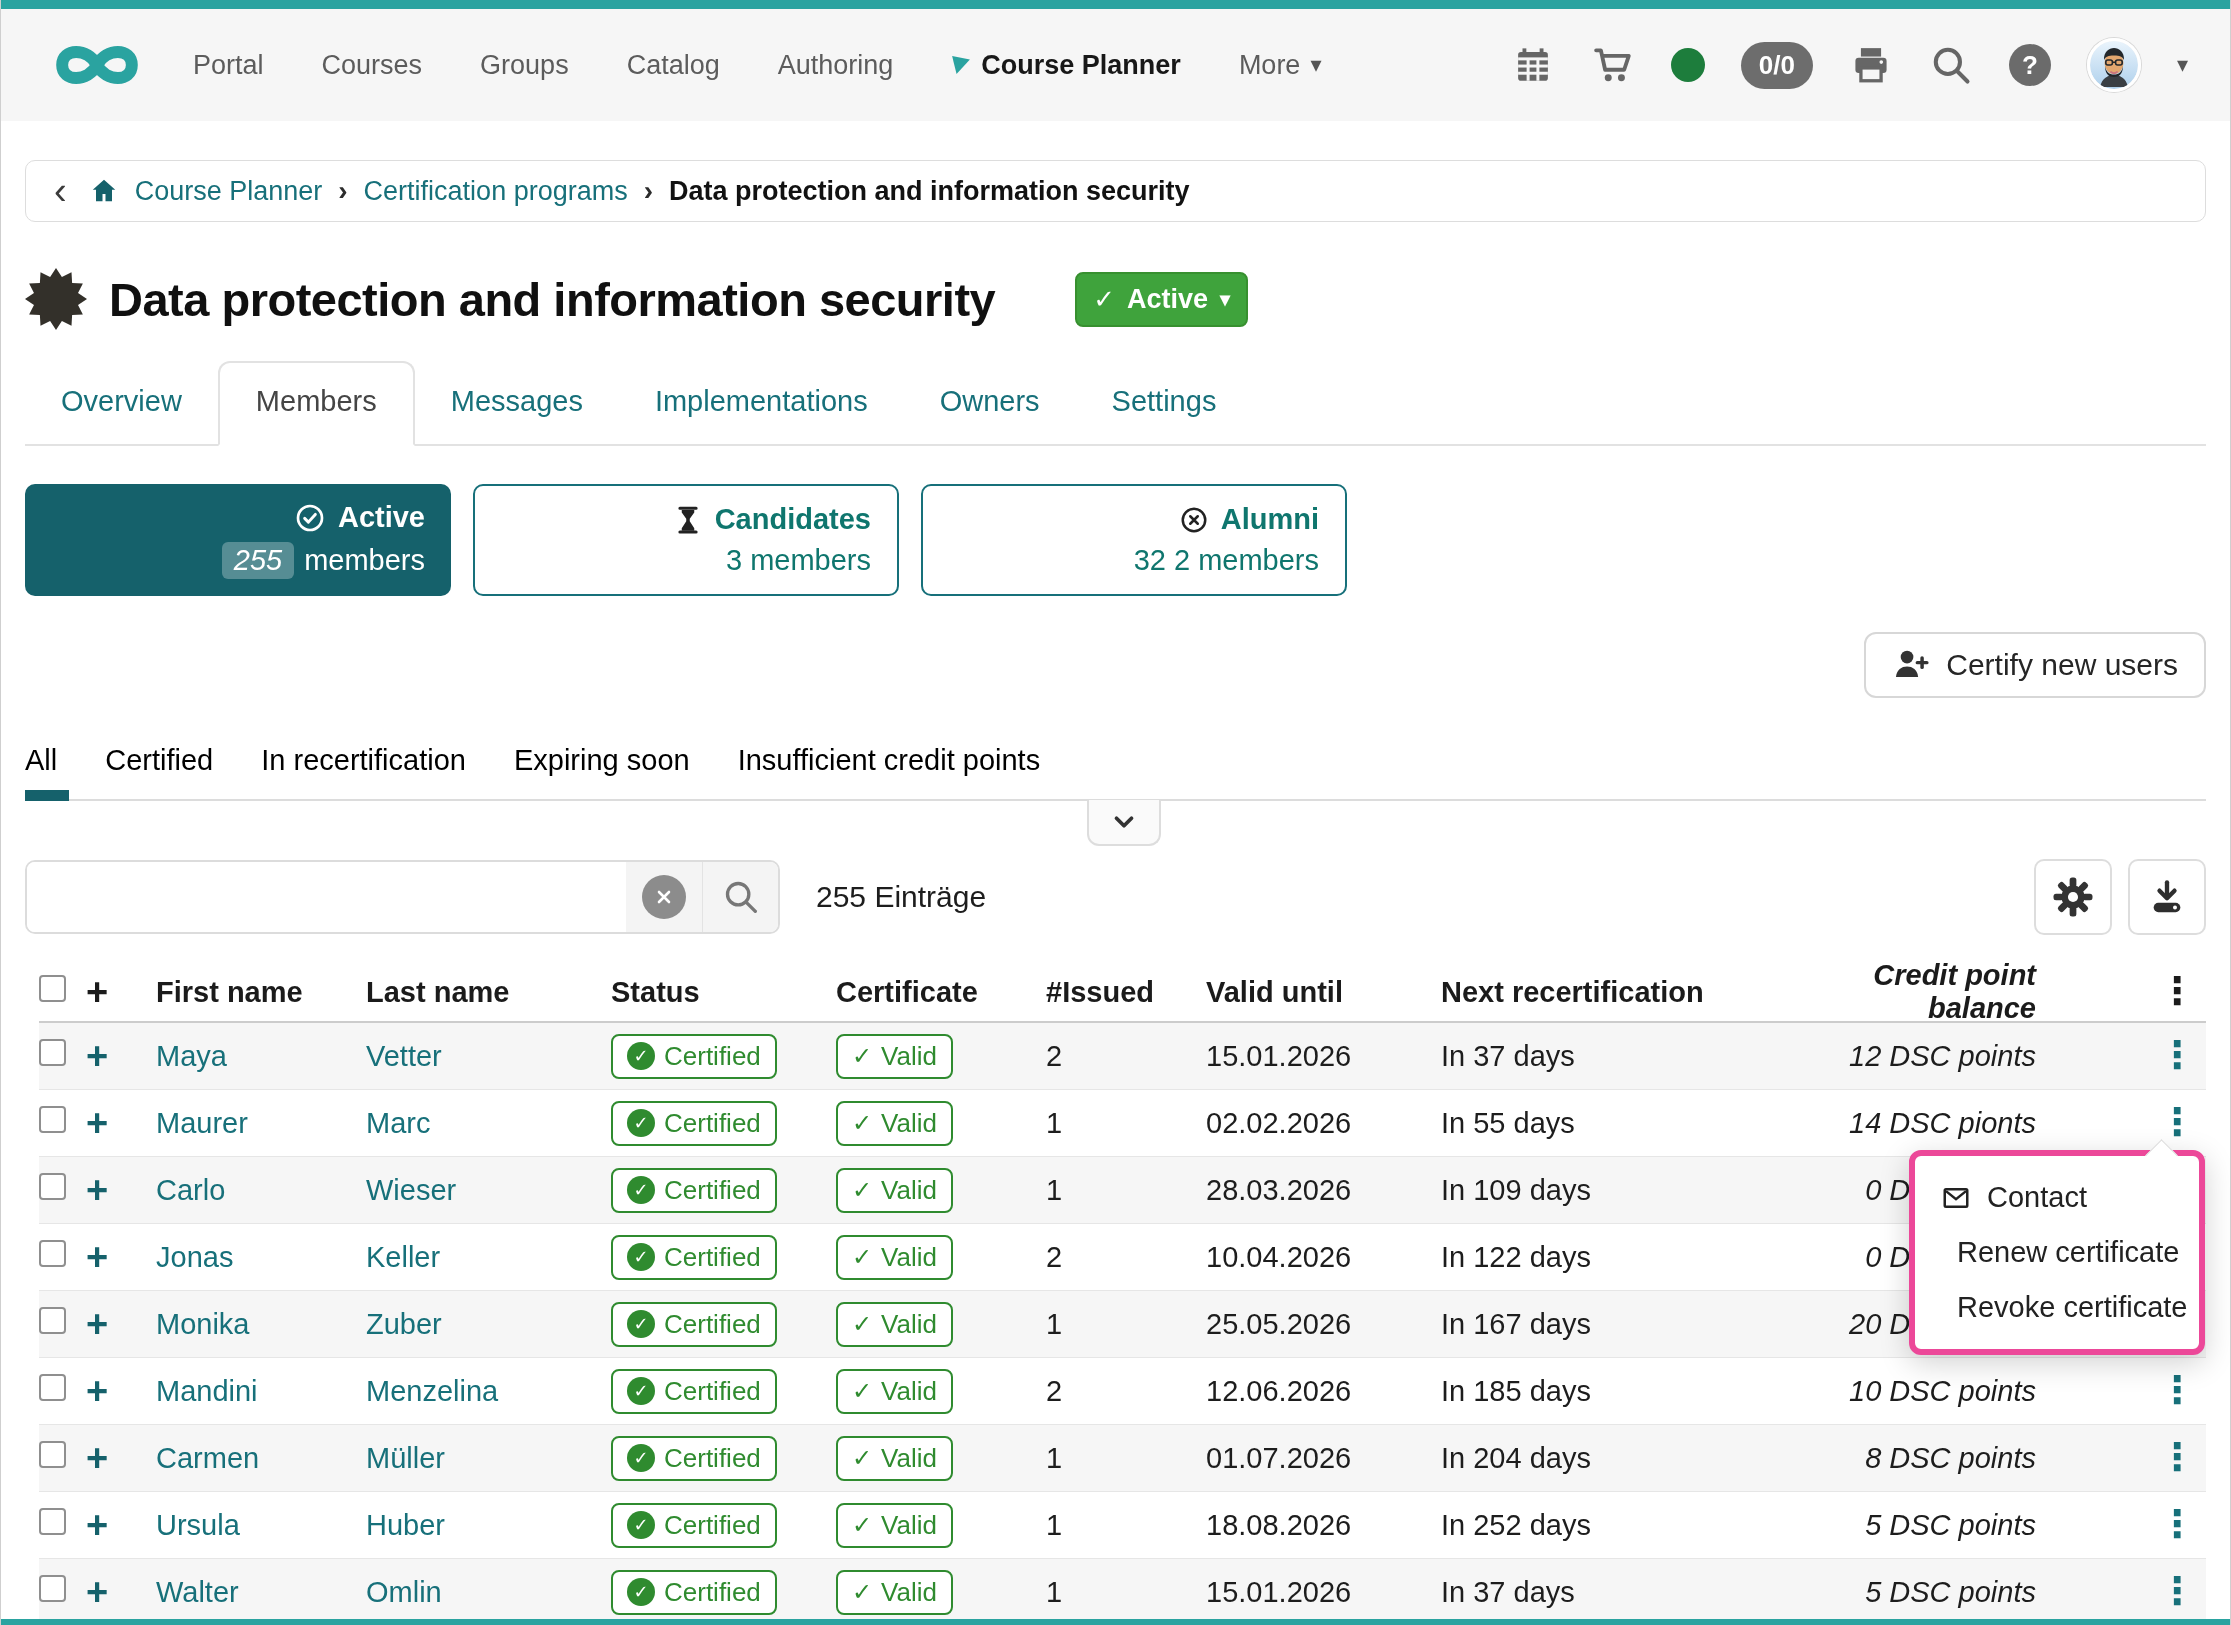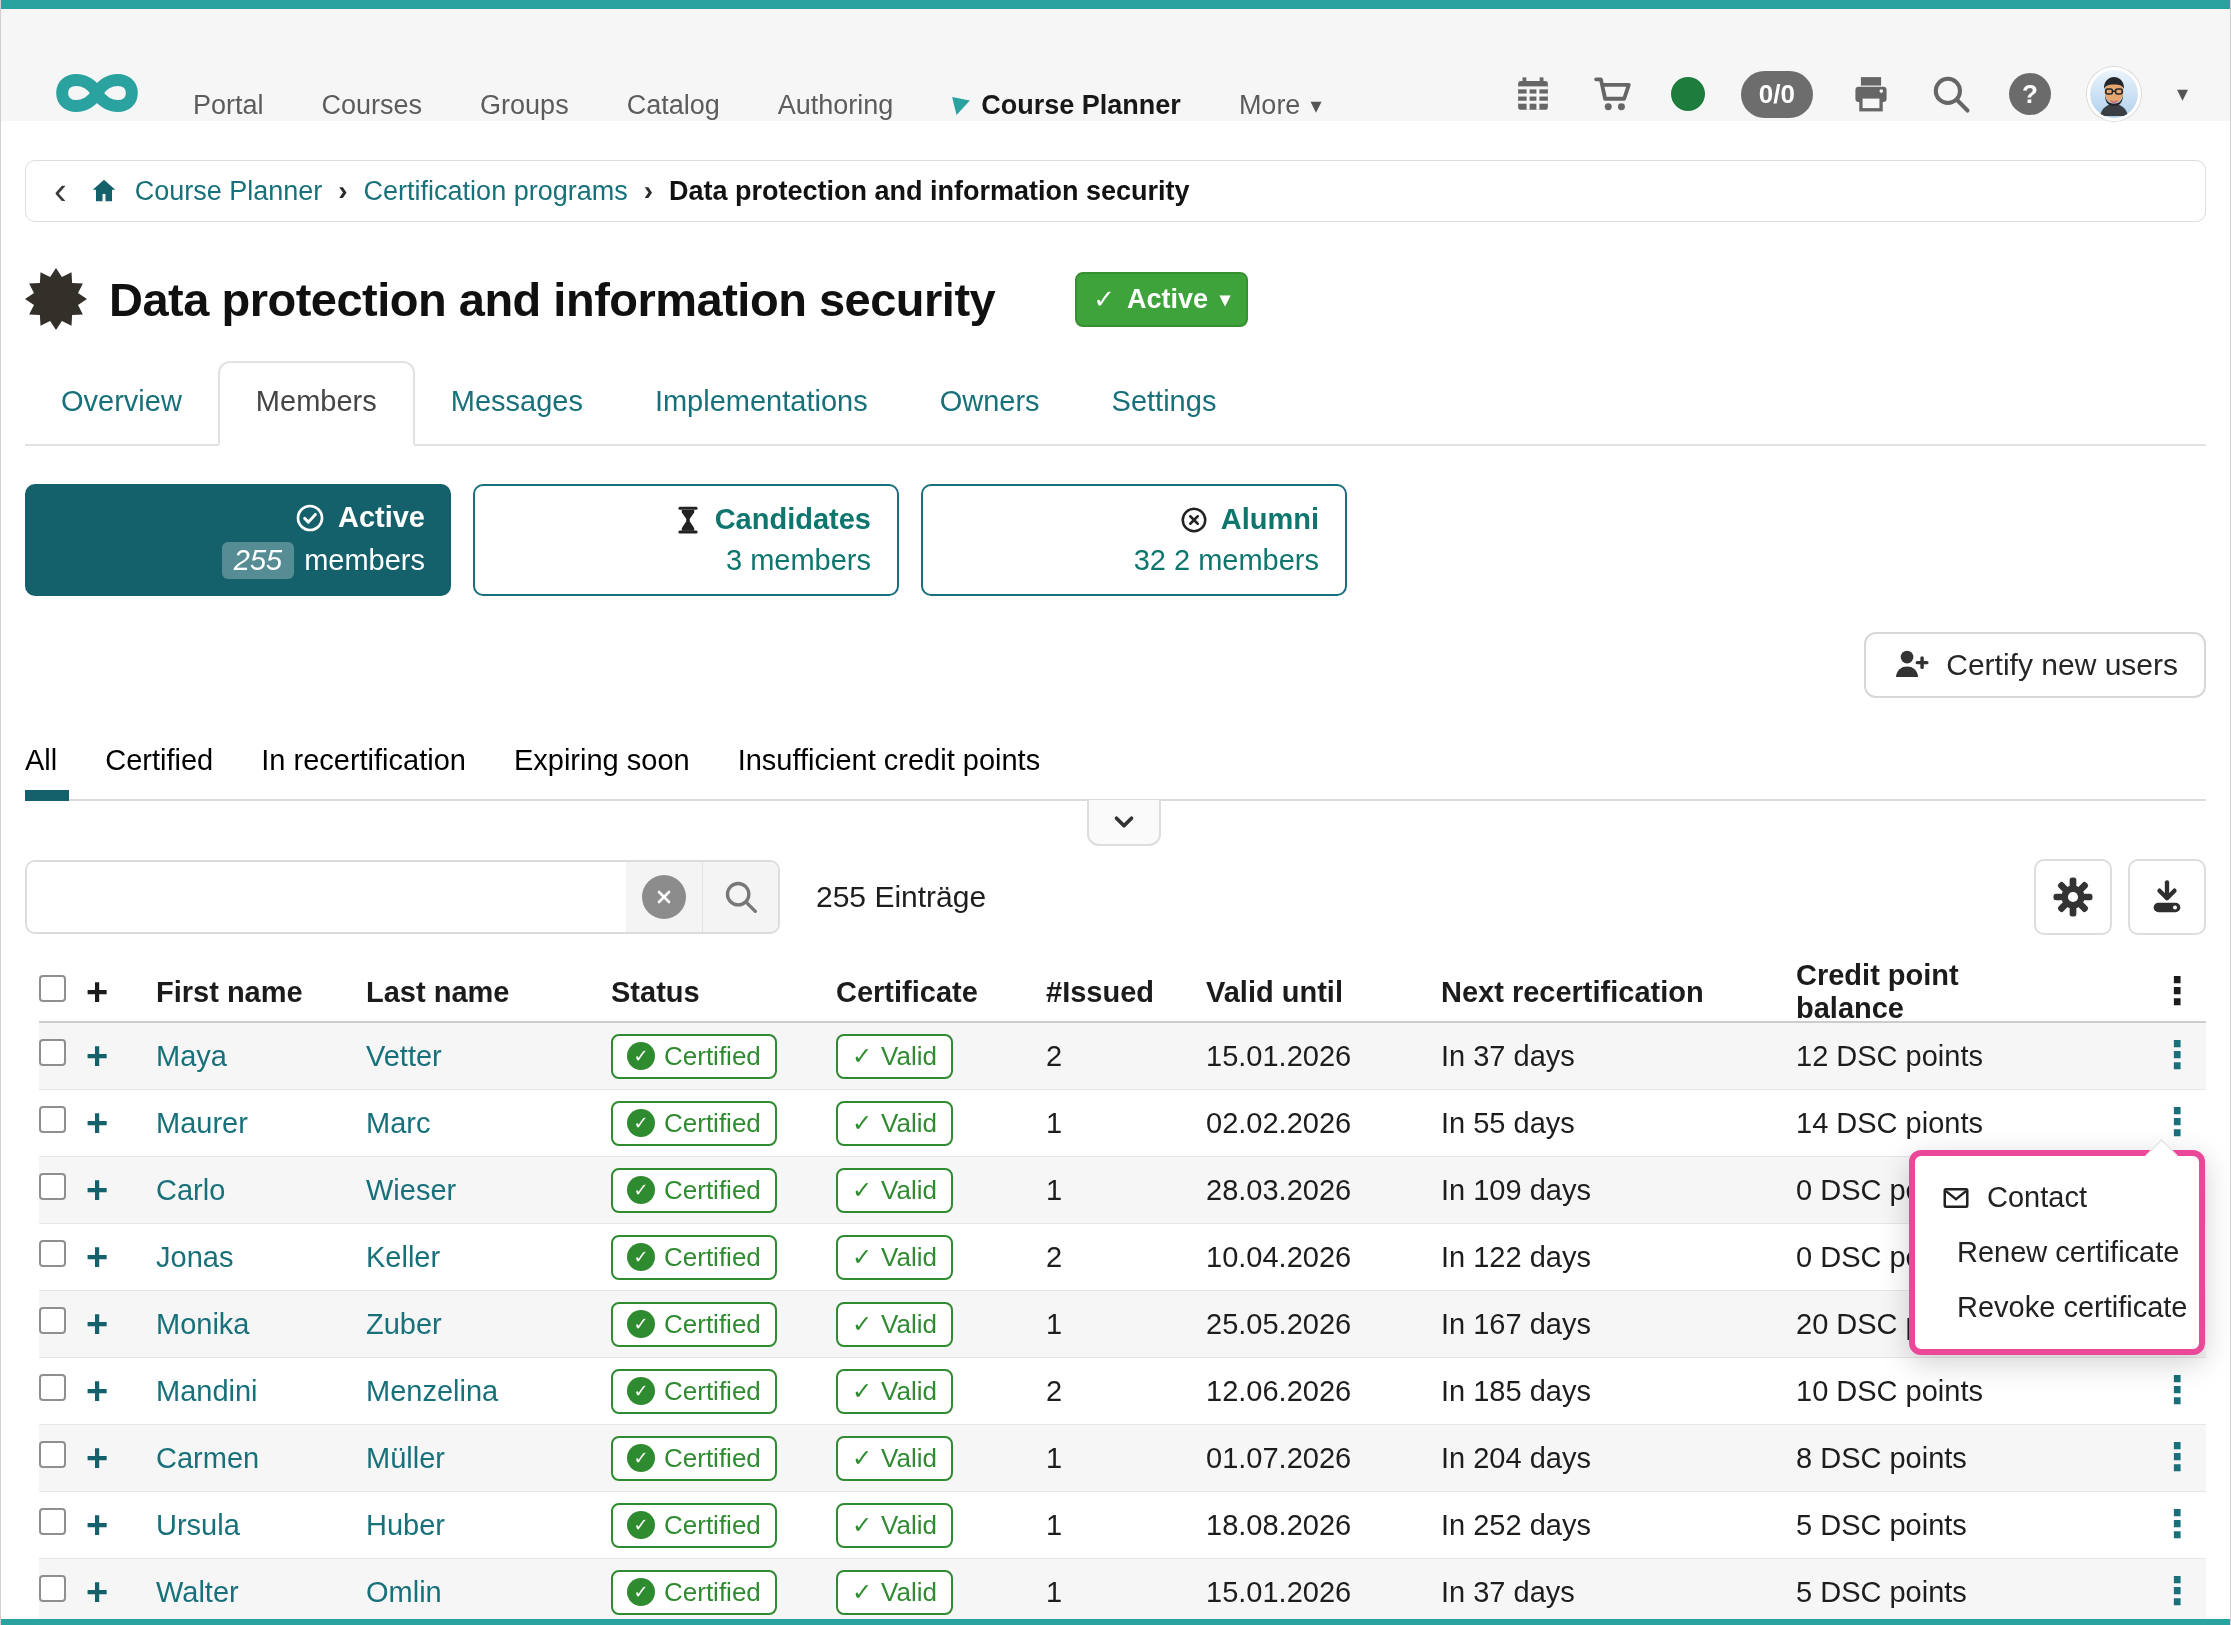--- a/index.html
+++ b/index.html
@@ -10,21 +10,21 @@
     color: #1d1d1d;
     position: relative;
     overflow: hidden;
     border-left: 1px solid #cfcfcf;
     border-right: 1px solid #cfcfcf;
   }
   .teal-strip-top { height: 9px; background: #2aa3a0; }
   .teal-strip-bottom { position: absolute; left:0; right:0; bottom:0; height:6px; background:#2aa3a0; z-index: 60; }
 
   
-  .navbar { height: 112px; background: #f6f6f6; display: flex; align-items: flex-end; padding: 0 42px 0 52px; }
+  .navbar { height: 112px; background: #f6f6f6; display: flex; align-items: center; padding: 0 42px 0 52px; }
   .logo { margin-right: 52px; display:flex; align-items:center; cursor:pointer; }
   .nav-item { font-size: 27px; color: #5c5c5c; margin-right: 58px; cursor: pointer; white-space: nowrap; }
   .nav-item.active { color: #181818; font-weight: bold; display: flex; align-items: center; gap: 10px; }
   .nav-more { display:flex; align-items:center; gap: 10px; }
   .chev { font-size: 22px; color:#555; }
   .nav-right { margin-left: auto; display: flex; align-items: center; gap: 36px; }
   .nav-icon { width: 44px; height: 44px; display:flex; align-items:center; justify-content:center; cursor:pointer; }
   .status-dot { width: 34px; height: 34px; border-radius: 50%; background: #1d7d3c; }
   .pill-badge { background: #6d6d6d; color:#fff; font-weight: bold; font-size: 26px; border-radius: 24px; padding: 8px 18px; }
   .help-circle { width: 42px; height: 42px; border-radius: 50%; background: #6b6b6b; color:#fff; font-weight:bold; font-size: 26px; display:flex; align-items:center; justify-content:center; }
@@ -96,21 +96,21 @@
   .trow.odd { background: #f6f6f6; }
   .checkbox { width: 27px; height: 27px; border: 2px solid #8f8f8f; border-radius: 4px; background:#fff; display:inline-block; cursor:pointer; }
   .plus-glyph { color:#15616b; font-size: 38px; font-weight: bold; line-height: 1; cursor:pointer; }
   .thead .plus-glyph { color:#1b1b1b; font-weight: bold; }
   .name-link { color:#17707a; cursor:pointer; }
   .badge { display:inline-flex; align-items:center; gap: 9px; border: 2px solid #2f8b2f; border-radius: 8px;
     background:#fff; color:#2f8b2f; font-size: 26px; padding: 5px 14px; }
   .badge .dot-check { width: 28px; height: 28px; border-radius:50%; background:#2f8b2f; color:#fff; font-size: 18px;
     display:inline-flex; align-items:center; justify-content:center; }
   .badge .check-glyph { font-size: 24px; }
-  .cell-balance { padding-right: 25px; }
+  .cell-balance { text-align: right; padding-right: 25px; font-style: italic; }
   .cell-kebab { justify-self: end; padding-right: 10px; }
   .kebab { color:#17707a; font-size: 38px; font-weight: bold; cursor:pointer; line-height: 0.9; }
   .thead .kebab { color:#1b1b1b; }
 
   
   .context-menu { position:absolute; left: 1908px; top: 1150px; width: 296px; background:#fff; border-radius: 12px;
     border: 6px solid #ec4899; box-shadow: 0 8px 30px rgba(0,0,0,0.18); padding: 14px 0; z-index: 40; }
   .context-menu::before { content:""; position:absolute; top: -12px; right: 26px; width: 22px; height: 22px; background:#fff;
     transform: rotate(45deg); border-left: 1px solid #dcdcdc; border-top: 1px solid #dcdcdc; }
   .menu-item { display:flex; align-items:center; gap: 16px; padding: 11px 26px; font-size: 29px; color:#222; cursor:pointer; white-space:nowrap; }

